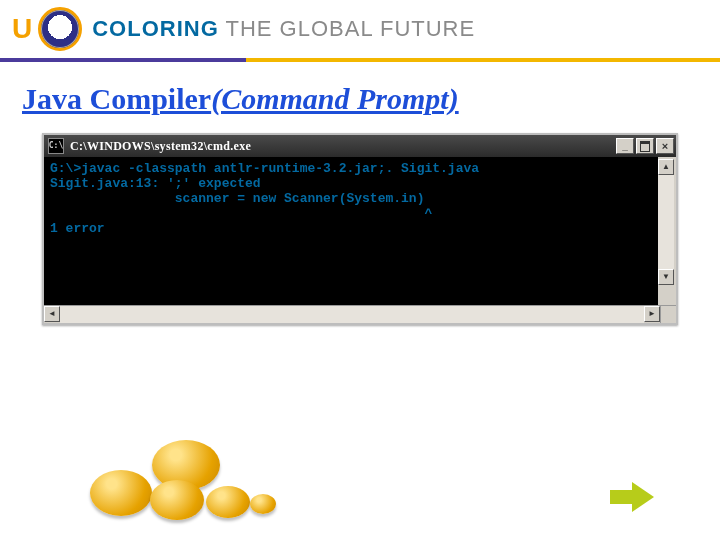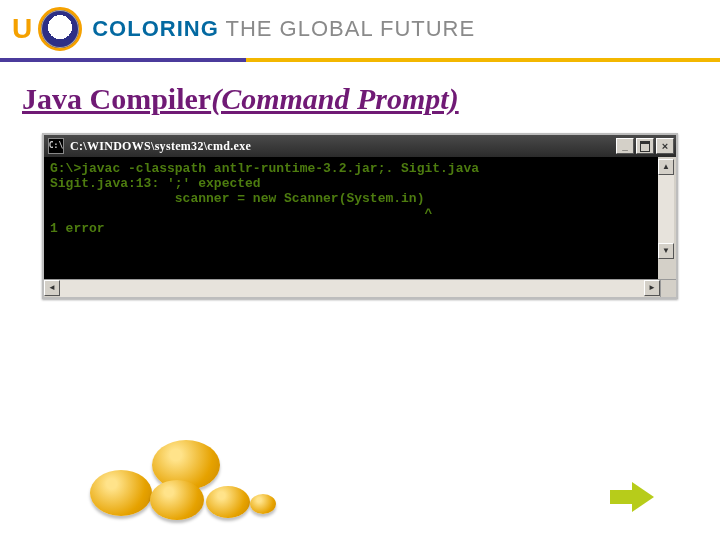--- a/index.html
+++ b/index.html
@@ -46,21 +46,21 @@
   .banner-text strong { color: #0369a1; font-weight: 700; }
   .rule-purple { flex: 0 0 246px; height:4px; background:#4b3b9c; }
   .rule-yellow { flex: 1; height:4px; background:#f3b700; }
   .rules-wrap { height:10px; }
   .rules-wrap .row { display:flex; height:4px; }
 
   
   .slide-title {
     margin: 14px 0 18px 22px;
     font: 700 30px/1.1 Georgia, "Times New Roman", serif;
-    color: #701a75;
+    color: #1d4ed8;
   }
   .slide-title .italic { font-style: italic; font-weight: 700; }
   .slide-title .under { text-decoration: underline; display:inline-block; }
 
   
   .cmd-window {
     width: 636px;
     margin: 0 0 0 42px;
     border: 2px solid #bdbdbd;
     background:#d4d0c8;
@@ -89,24 +89,24 @@
     display:flex;align-items:center;justify-content:center;
     font:900 10px/1 Arial;color:#333;
   }
   .cmd-titlebar .tb-btn.max::before{
     content:"";width:8px;height:7px;border:1.5px solid #333;border-top-width:3px;
   }
   .cmd-titlebar .tb-btn.close{font-size:11px;}
 
   .cmd-body {
     background:#000;
-    color:#4d7c0f;
+    color:#0369a1;
     font: 700 13px/15px "Lucida Console","Courier New",monospace;
     padding: 4px 6px 2px 6px;
-    height: 122px;
+    height: 148px;
     white-space: pre;
     overflow:hidden;
     border-right: 18px solid #d4d0c8; 
     position:relative;
   }
   .cmd-vscroll {
     position:absolute; right:2px; top:24px; bottom:20px; width:16px;
     display:flex;flex-direction:column;
   }
   .cmd-window-inner{ position:relative; }

